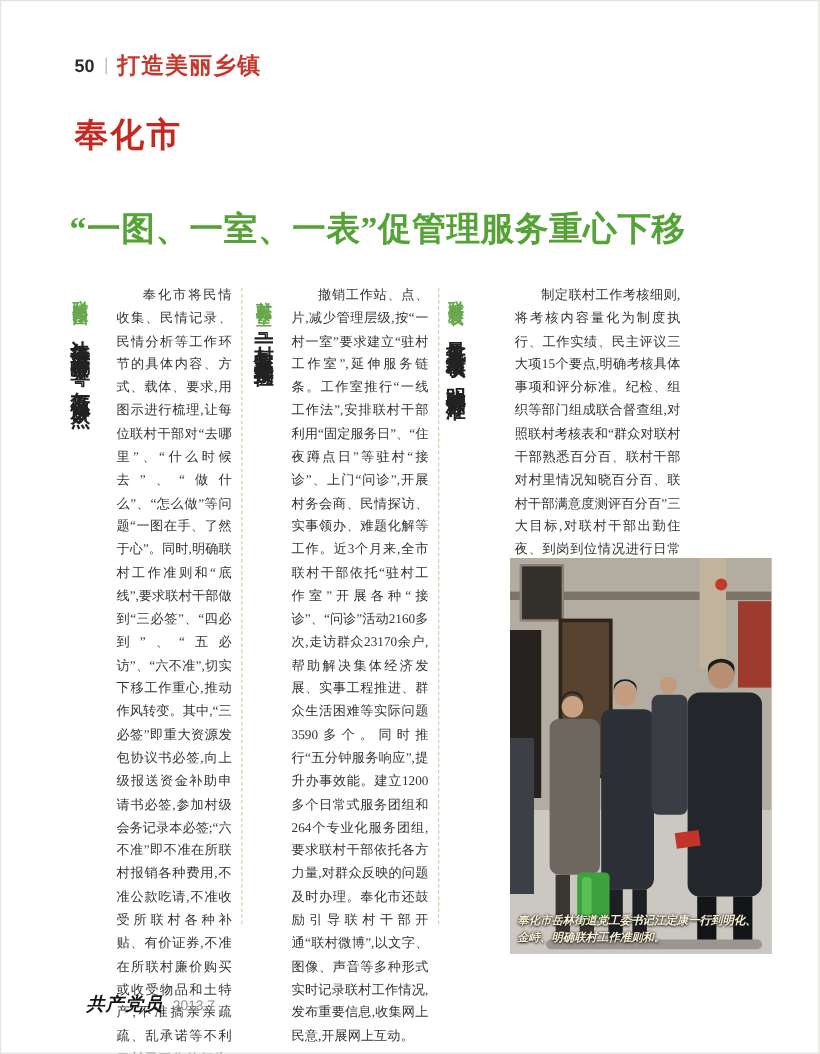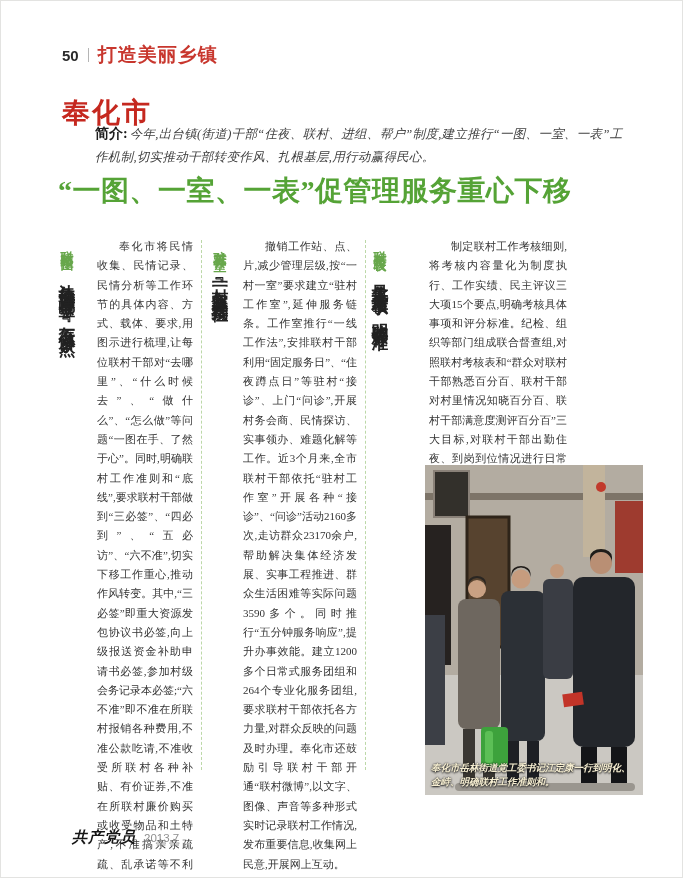--- a/index.html
+++ b/index.html
@@ -43,23 +43,20 @@
 <div class="page">
 
   <div class="runhead">
     <span>50</span>
     <span class="sep"></span>
     <span class="sec">打造美丽乡镇</span>
   </div>
 
   <div class="city">奉化市</div>
 
-  <div class="intro">
-    <span class="lbl">简介:</span><span class="txt">今年,出台镇(街道)干部“住夜、联村、进组、帮户”制度,建立推行“一图、一室、一表”工作机制,切实推动干部转变作风、扎根基层,用行动赢得民心。</span>
-  </div>
 
   <h1 class="headline" style="margin:0;">“一图、一室、一表”促管理服务重心下移</h1>
 
   <div class="vhead" style="left:58px;">
     <span class="g">联村路径图:</span><span class="k">让每位干部对『去哪里』、『怎么做』一目了然</span>
   </div>
   <div class="colbody" style="left:97px;width:96px;">
     <p>奉化市将民情收集、民情记录、民情分析等工作环节的具体内容、方式、载体、要求,用图示进行梳理,让每位联村干部对“去哪里”、“什么时候去”、“做什么”、“怎么做”等问题“一图在手、了然于心”。同时,明确联村工作准则和“底线”,要求联村干部做到“三必签”、“四必到”、“五必访”、“六不准”,切实下移工作重心,推动作风转变。其中,“三必签”即重大资源发包协议书必签,向上级报送资金补助申请书必签,参加村级会务记录本必签;“六不准”即不准在所联村报销各种费用,不准公款吃请,不准收受所联村各种补贴、有价证券,不准在所联村廉价购买或收受物品和土特产,不准搞亲亲疏疏、乱承诺等不利于村里工作的行为,不准参与赌博等有损干部形象的活动。</p>
   </div>
 

